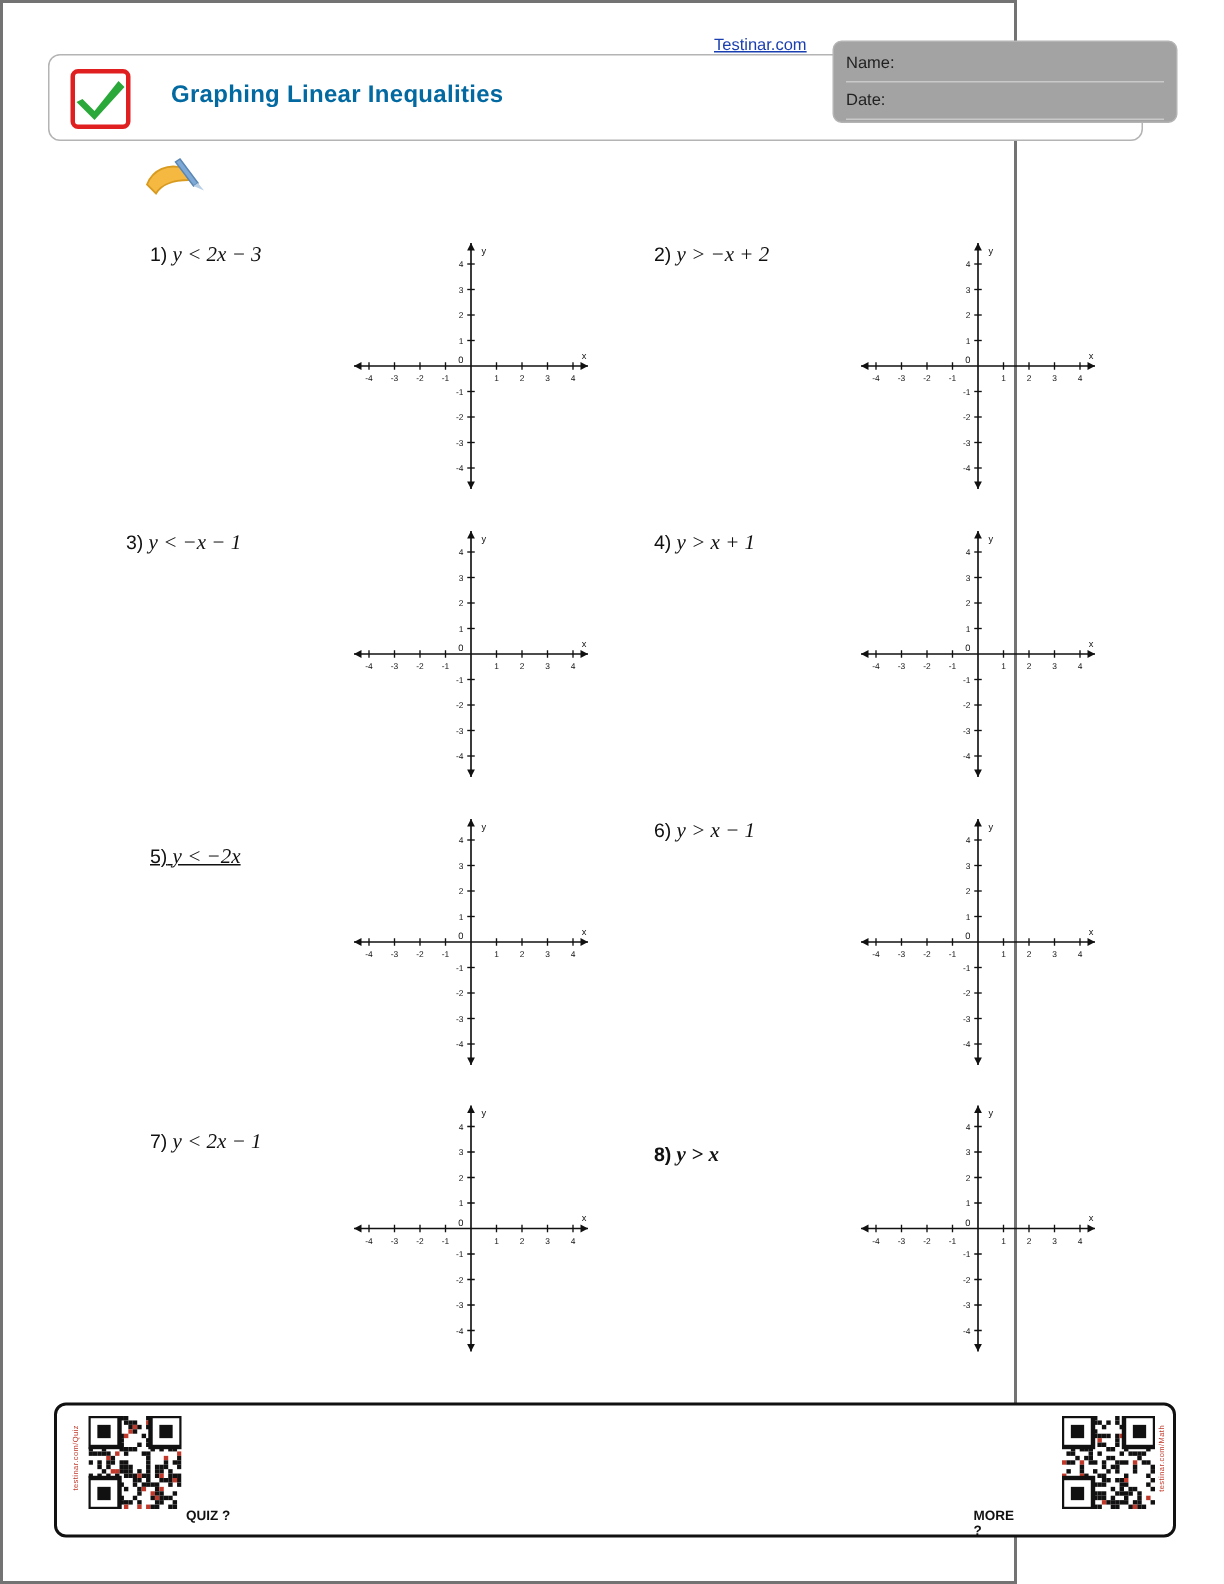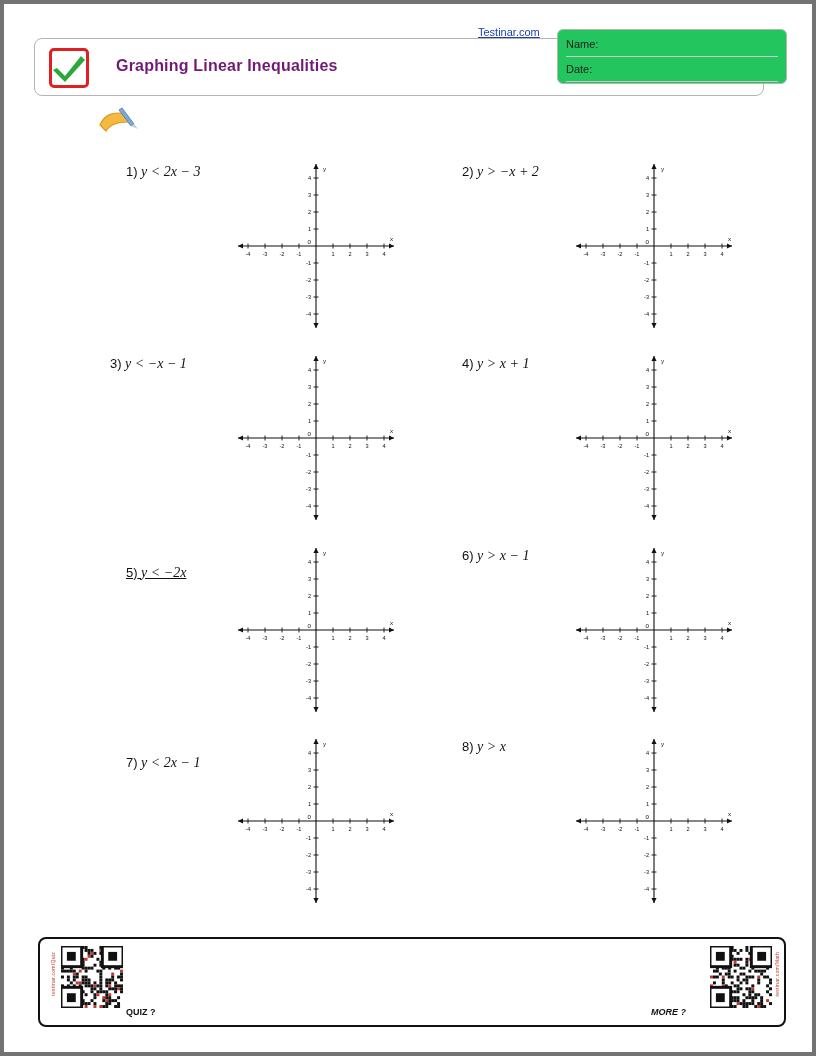--- a/index.html
+++ b/index.html
@@ -10,22 +10,22 @@
     width: 816px;
     height: 1056px;
     background: #ffffff;
     font-family: "Liberation Sans", sans-serif;
     position: relative;
     overflow: hidden;
   }
   .page {
     position: absolute;
     left: 0; top: 0;
-    width: 816px; height: 1056px;
-    border: 4px solid #737373;
+    width: 678px; height: 1056px;
+    border: 2px solid #737373;
     box-sizing: border-box;
   }
 
   
   .site-link {
     position: absolute;
     left: 474px;
     top: 22px;
     font-size: 11px;
     color: #1a3fb0;
@@ -53,32 +53,32 @@
     background: #ffffff;
     box-sizing: border-box;
   }
   .logo-box svg { display:block; }
   .worksheet-title {
     position: absolute;
     left: 112px;
     top: 53px;
     font-size: 16px;
     font-weight: bold;
-    color: #701a75;
+    color: #0369a1;
     letter-spacing: .2px;
   }
   .name-date-box {
     position: absolute;
     left: 553px;
     top: 25px;
     width: 230px;
     height: 55px;
     border: 1px solid #b4b4b4;
     border-radius: 6px;
-    background: #22c55e;
+    background: #a3a3a3;
     box-sizing: border-box;
   }
   .nd-row {
     position: absolute;
     left: 8px;
     font-size: 11px;
     color: #222;
   }
   .nd-row.name { top: 8px; }
   .nd-row.date { top: 33px; text-align: center; }
@@ -112,21 +112,20 @@
   
   .problem {
     position: absolute;
   }
   .prob-label {
     position: absolute;
     font-size: 14px;
     color: #111;
     white-space: nowrap;
     font-family: "Liberation Serif", serif;
-    margin-left: 24px;
   }
   .prob-num { font-family: "Liberation Sans", sans-serif; font-size: 13px; }
   .italic { font-style: italic; }
 
   .grid-wrap {
     position: absolute;
     width: 160px;
     height: 176px;
   }
   .grid-wrap svg { display: block; }
@@ -180,21 +179,20 @@
     color: #111;
     text-align: right;
   }
   .more-label {
     position: absolute;
     left: 647px;
     top: 1003px;
     font-size: 9px;
     font-weight: bold;
     color: #111;
-    font-style: italic;
   }
 </style>
 </head>
 <body>
 
 <div class="page">
 
   <a class="site-link" href="#">Testinar.com</a>
 
   <div class="title-bar"></div>
@@ -581,21 +579,21 @@
           <line x1="81.5" y1="22" x2="86.5" y2="22" stroke="#111" stroke-width="0.9"></line>
           <text x="79" y="24" font-size="5.6" font-family="&quot;Liberation Sans&quot;, sans-serif" fill="#111" text-anchor="end">4</text>
           <text x="79" y="88" font-size="6.2" font-family="&quot;Liberation Sans&quot;, sans-serif" fill="#111" text-anchor="end">0</text>
           <text x="161" y="85" font-size="6.2" font-family="&quot;Liberation Sans&quot;, sans-serif" fill="#111" text-anchor="end">x</text>
           <text x="91" y="15" font-size="6.2" font-family="&quot;Liberation Sans&quot;, sans-serif" fill="#111" text-anchor="start">y</text>
         </svg>
     </div>
   </div>
 
   <div class="problem">
-    <div class="prob-label" style="left:434px; top:735px;">
+    <div class="prob-label" style="left:434px; top:760px;font-weight:bold;">
       <span class="prob-num">8)</span>
       <span class="italic">y &gt; x</span>
     </div>
     <div class="grid-wrap" style="left:566px; top:727px;">
       <svg width="168" height="180" viewBox="0 0 168 180" class="axes">
           <line x1="6" y1="90" x2="162" y2="90" stroke="#111" stroke-width="1.1"></line>
           <line x1="84" y1="8" x2="84" y2="172" stroke="#111" stroke-width="1.1"></line>
           <polygon points="162,90 157,87.4 157,92.6" fill="#111"></polygon>
           <polygon points="6,90 11,87.4 11,92.6" fill="#111"></polygon>
           <polygon points="84,8 81.4,13 86.6,13" fill="#111"></polygon>

